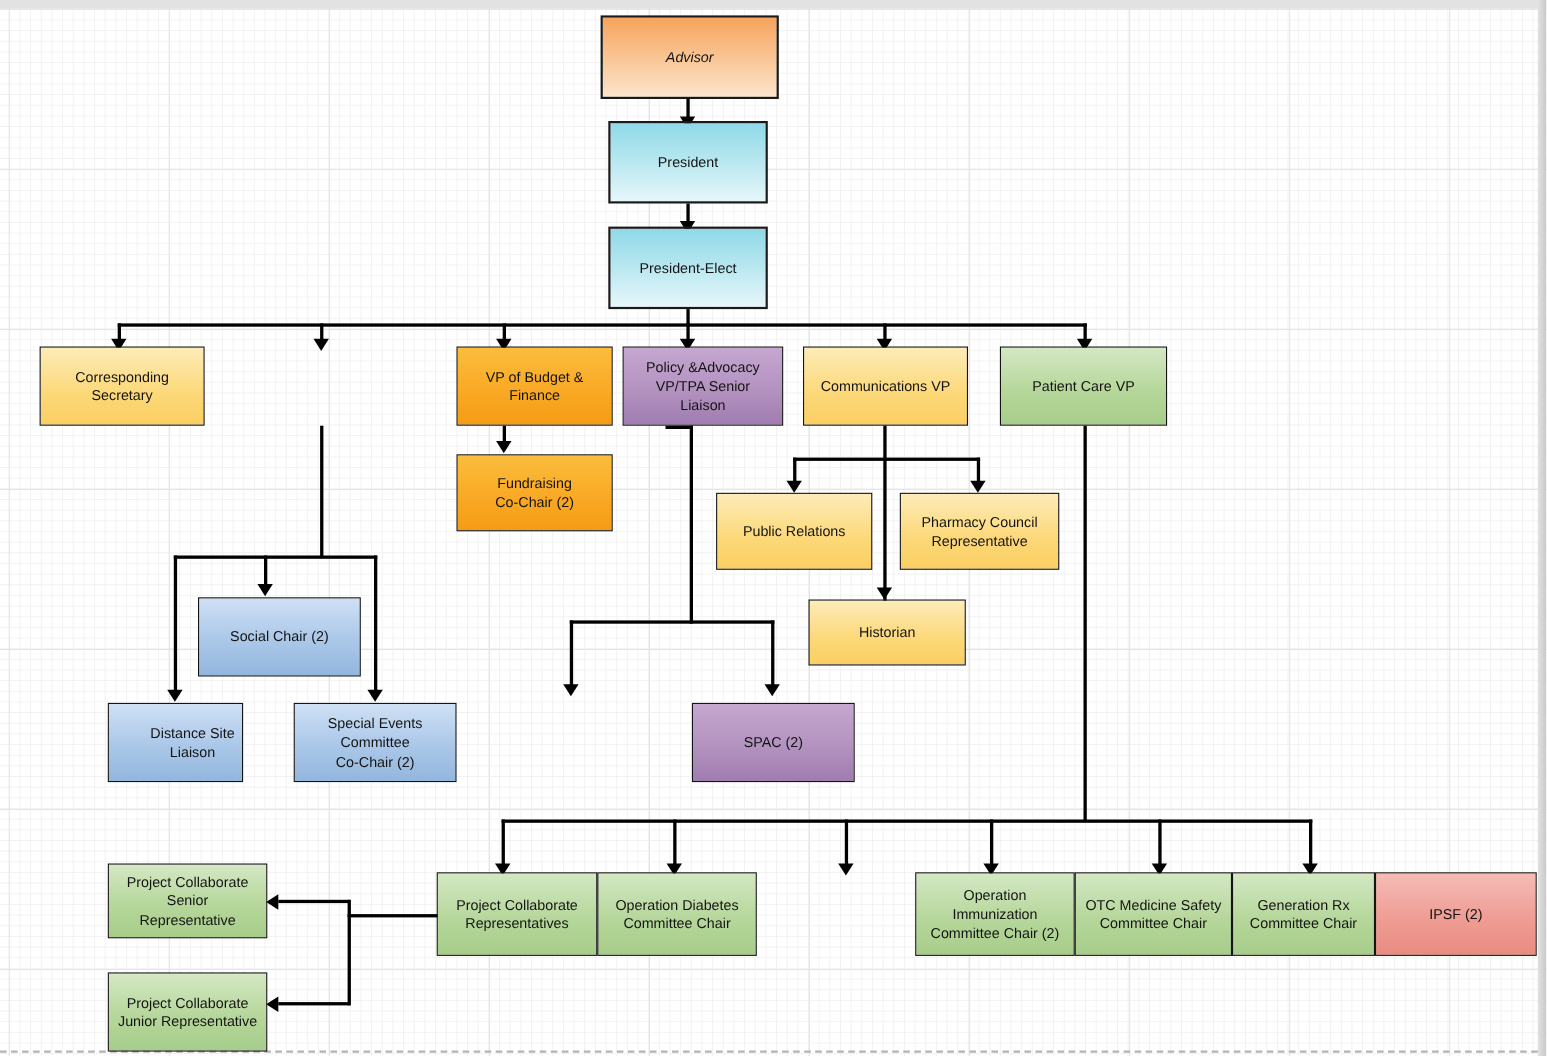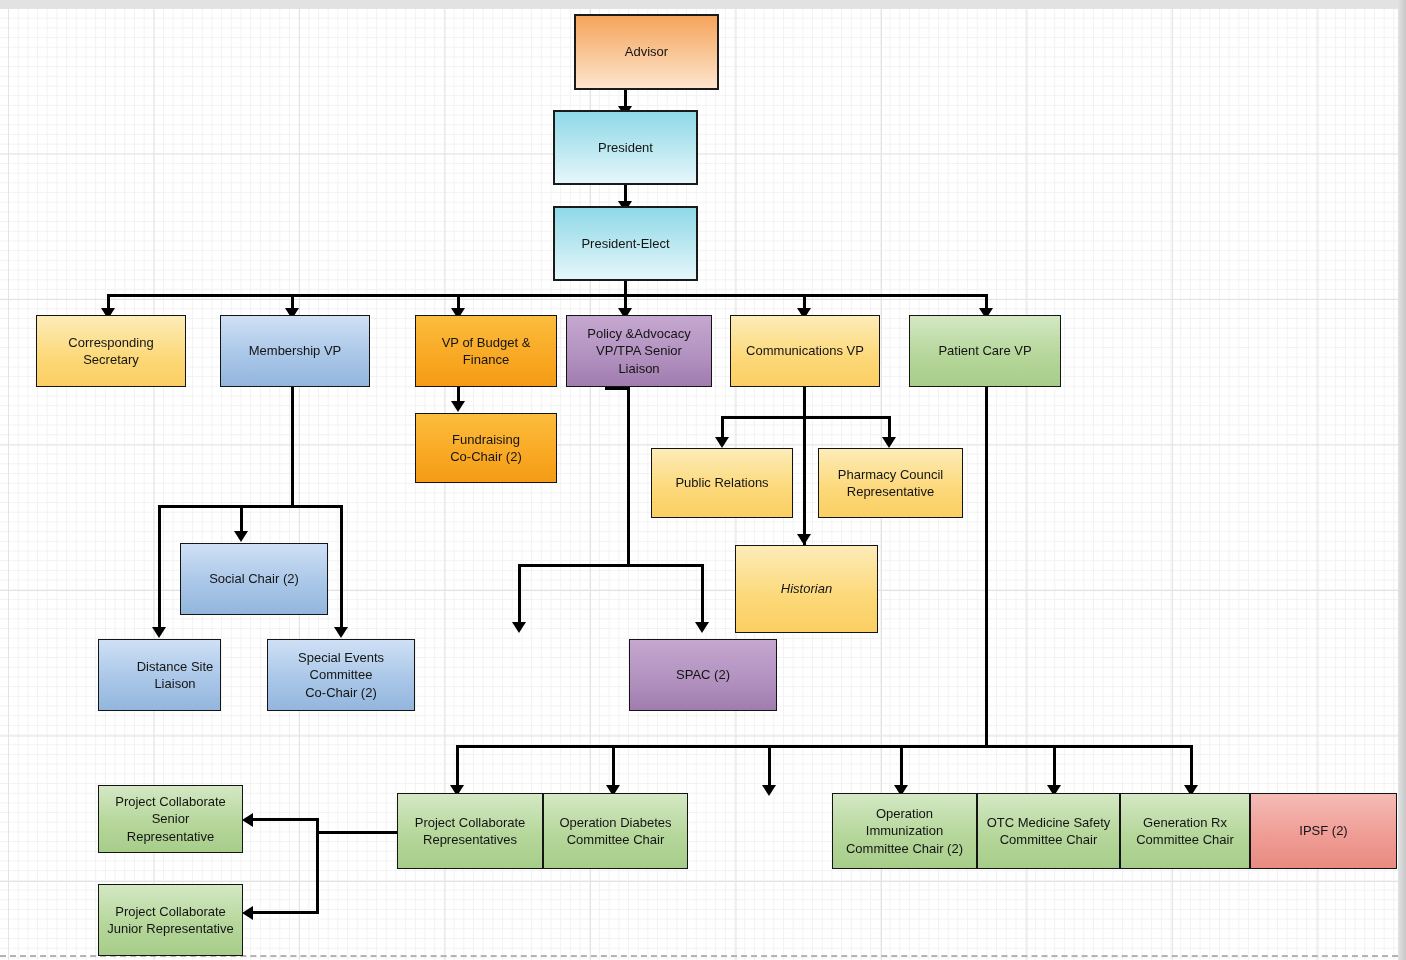--- a/index.html
+++ b/index.html
@@ -182,51 +182,50 @@
   <div class="ln v" style="left:1190px; top:745px; height:46px;"></div>
   <div class="arrow-d" style="left:1184px; top:785px;"></div>
 
   <div class="ln h" style="left:316px; top:831px; width:82px;"></div>
   <div class="ln v" style="left:316px; top:818px; height:96px;"></div>
   <div class="ln h" style="left:253px; top:818px; width:65px;"></div>
   <div class="arrow-l" style="left:242px; top:813px;"></div>
   <div class="ln h" style="left:253px; top:911px; width:65px;"></div>
   <div class="arrow-l" style="left:242px; top:906px;"></div>
 
-  <div class="node thick c-advisor" style="left:574px; top:14px; width:145px; height:76px;">Advisor</div>
+  <div class="node thick c-advisor" style="left:546px; top:14px; width:162px; height:76px;font-style:italic;">Advisor</div>
 
   <div class="node thick c-cyan" style="left:553px; top:110px; width:145px; height:75px;">President</div>
 
   <div class="node thick c-cyan" style="left:553px; top:206px; width:145px; height:75px;">President-Elect</div>
 
   <div class="node thin c-lyellow" style="left:36px; top:315px; width:150px; height:72px;">Corresponding
 Secretary</div>
 
-  <div class="node thin c-blue" style="left:220px; top:315px; width:150px; height:72px;">Membership VP</div>
 
   <div class="node thin c-orange" style="left:387px; top:315px; width:142px; height:72px;">VP of Budget &amp;
 Finance</div>
 
   <div class="node thin c-purple" style="left:566px; top:315px; width:146px; height:72px;">Policy &amp;Advocacy
 VP/TPA Senior
 Liaison</div>
 
   <div class="node thin c-lyellow" style="left:730px; top:315px; width:150px; height:72px;">Communications VP</div>
 
   <div class="node thin c-green" style="left:909px; top:315px; width:152px; height:72px;">Patient Care VP</div>
 
   <div class="node thin c-orange" style="left:387px; top:413px; width:142px; height:70px;text-align:center;">Fundraising
 Co-Chair (2)</div>
 
   <div class="node thin c-lyellow" style="left:651px; top:448px; width:142px; height:70px;">Public Relations</div>
 
   <div class="node thin c-lyellow" style="left:818px; top:448px; width:145px; height:70px;">Pharmacy Council
 Representative</div>
 
-  <div class="node thin c-lyellow" style="left:735px; top:545px; width:143px; height:88px;font-style:italic;">Historian</div>
+  <div class="node thin c-lyellow" style="left:735px; top:545px; width:143px; height:60px;">Historian</div>
 
   <div class="node thin c-blue" style="left:180px; top:543px; width:148px; height:72px;">Social Chair (2)</div>
 
   <div class="node thin c-blue" style="left:98px; top:639px; width:123px; height:72px;padding-left:36px;">Distance Site Liaison</div>
 
   <div class="node thin c-blue" style="left:267px; top:639px; width:148px; height:72px;">Special Events
 Committee
 Co-Chair (2)</div>
 
 

